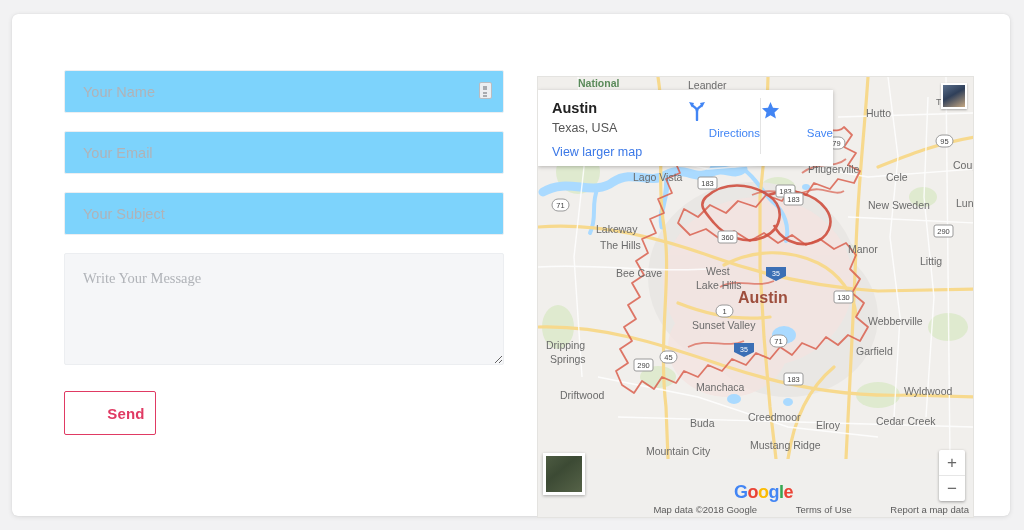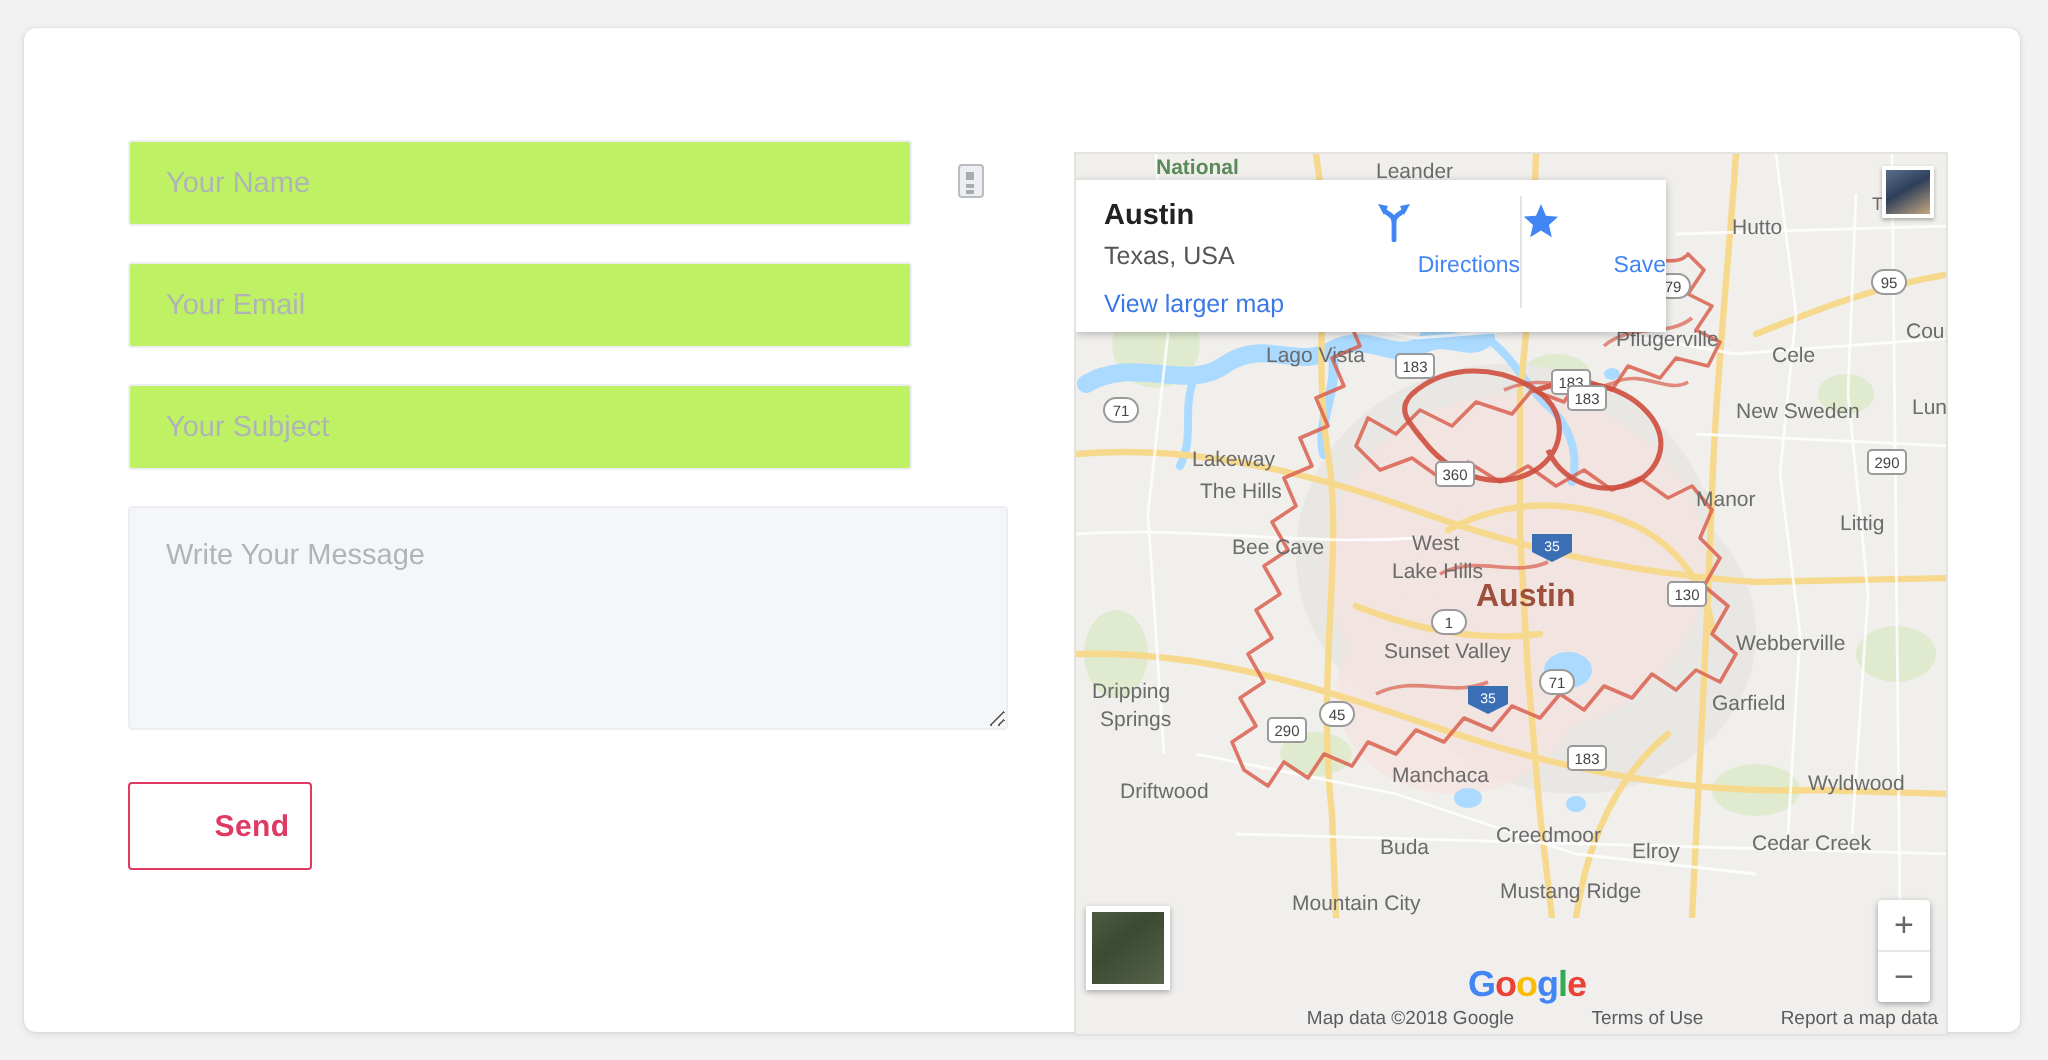--- a/index.html
+++ b/index.html
@@ -40,23 +40,23 @@
   }
 
   .field-wrap {
     position: relative;
     margin-bottom: 18px;
   }
 
   .field {
     box-sizing: border-box;
     display: block;
-    width: 392px;
+    width: 440px;
     height: 43px;
-    background: #bef264;
+    background: #7dd3fc;
     border: 1px solid #eceef1;
     border-radius: 2px;
     padding: 0 36px 0 18px;
     font-family: "Liberation Sans", sans-serif;
     font-size: 14.5px;
     color: #4a4a4a;
     outline: none;
   }
   .field::placeholder { color: #b0b3b8; }
 
@@ -93,21 +93,21 @@
 
   .message-area {
     box-sizing: border-box;
     display: block;
     width: 440px;
     height: 112px;
     background: #f5f6f8;
     border: 1px solid #eceef1;
     border-radius: 2px;
     padding: 14px 18px;
-    font-family: Liberation Sans, sans-serif;
+    font-family: Liberation Serif, serif;
     font-size: 14.5px;
     color: #4a4a4a;
     outline: none;
     resize: vertical;
     line-height: 1.4;
   }
   .message-area::placeholder { color: #b0b3b8; }
 
   .send-btn {
     margin-top: 26px;

